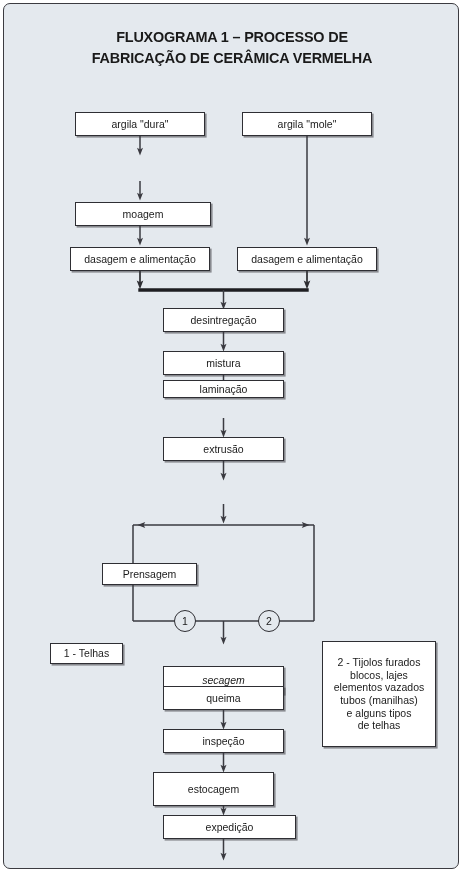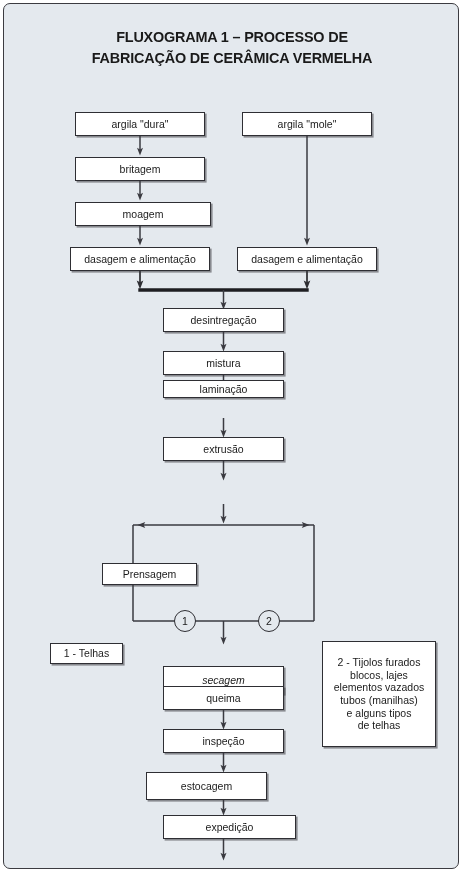--- a/index.html
+++ b/index.html
@@ -139,21 +139,20 @@
 
   <div class="title">
     <div>FLUXOGRAMA 1 – PROCESSO DE</div>
     <div>FABRICAÇÃO DE CERÂMICA VERMELHA</div>
   </div>
 
   <div class="node" style="left:71px;top:108px;width:130px;height:24px;">argila "dura"</div>
 
   <div class="node" style="left:238px;top:108px;width:130px;height:24px;">argila "mole"</div>
 
-  <div class="node" style="left:71px;top:153px;width:130px;height:24px;">britagem</div>
 
   <div class="node" style="left:71px;top:198px;width:136px;height:24px;">moagem</div>
 
   <div class="node" style="left:66px;top:243px;width:140px;height:24px;">dasagem e alimentação</div>
 
   <div class="node" style="left:233px;top:243px;width:140px;height:24px;">dasagem e alimentação</div>
 
   <div class="node" style="left:159px;top:304px;width:121px;height:24px;">desintregação</div>
 
   <div class="node" style="left:159px;top:347px;width:121px;height:24px;">mistura</div>
@@ -177,17 +176,17 @@
 tubos (manilhas)
 e alguns tipos
 de telhas</div>
 
   <div class="node" style="left:159px;top:662px;width:121px;height:28px;font-style:italic;">secagem</div>
 
   <div class="node" style="left:159px;top:682px;width:121px;height:24px;">queima</div>
 
   <div class="node" style="left:159px;top:725px;width:121px;height:24px;">inspeção</div>
 
-  <div class="node" style="left:142px;top:768px;width:121px;height:28px;">estocagem</div>
+  <div class="node" style="left:149px;top:768px;width:121px;height:34px;">estocagem</div>
 
   <div class="node" style="left:159px;top:811px;width:133px;height:24px;">expedição</div>
 
 </div>
 
 </body></html>

